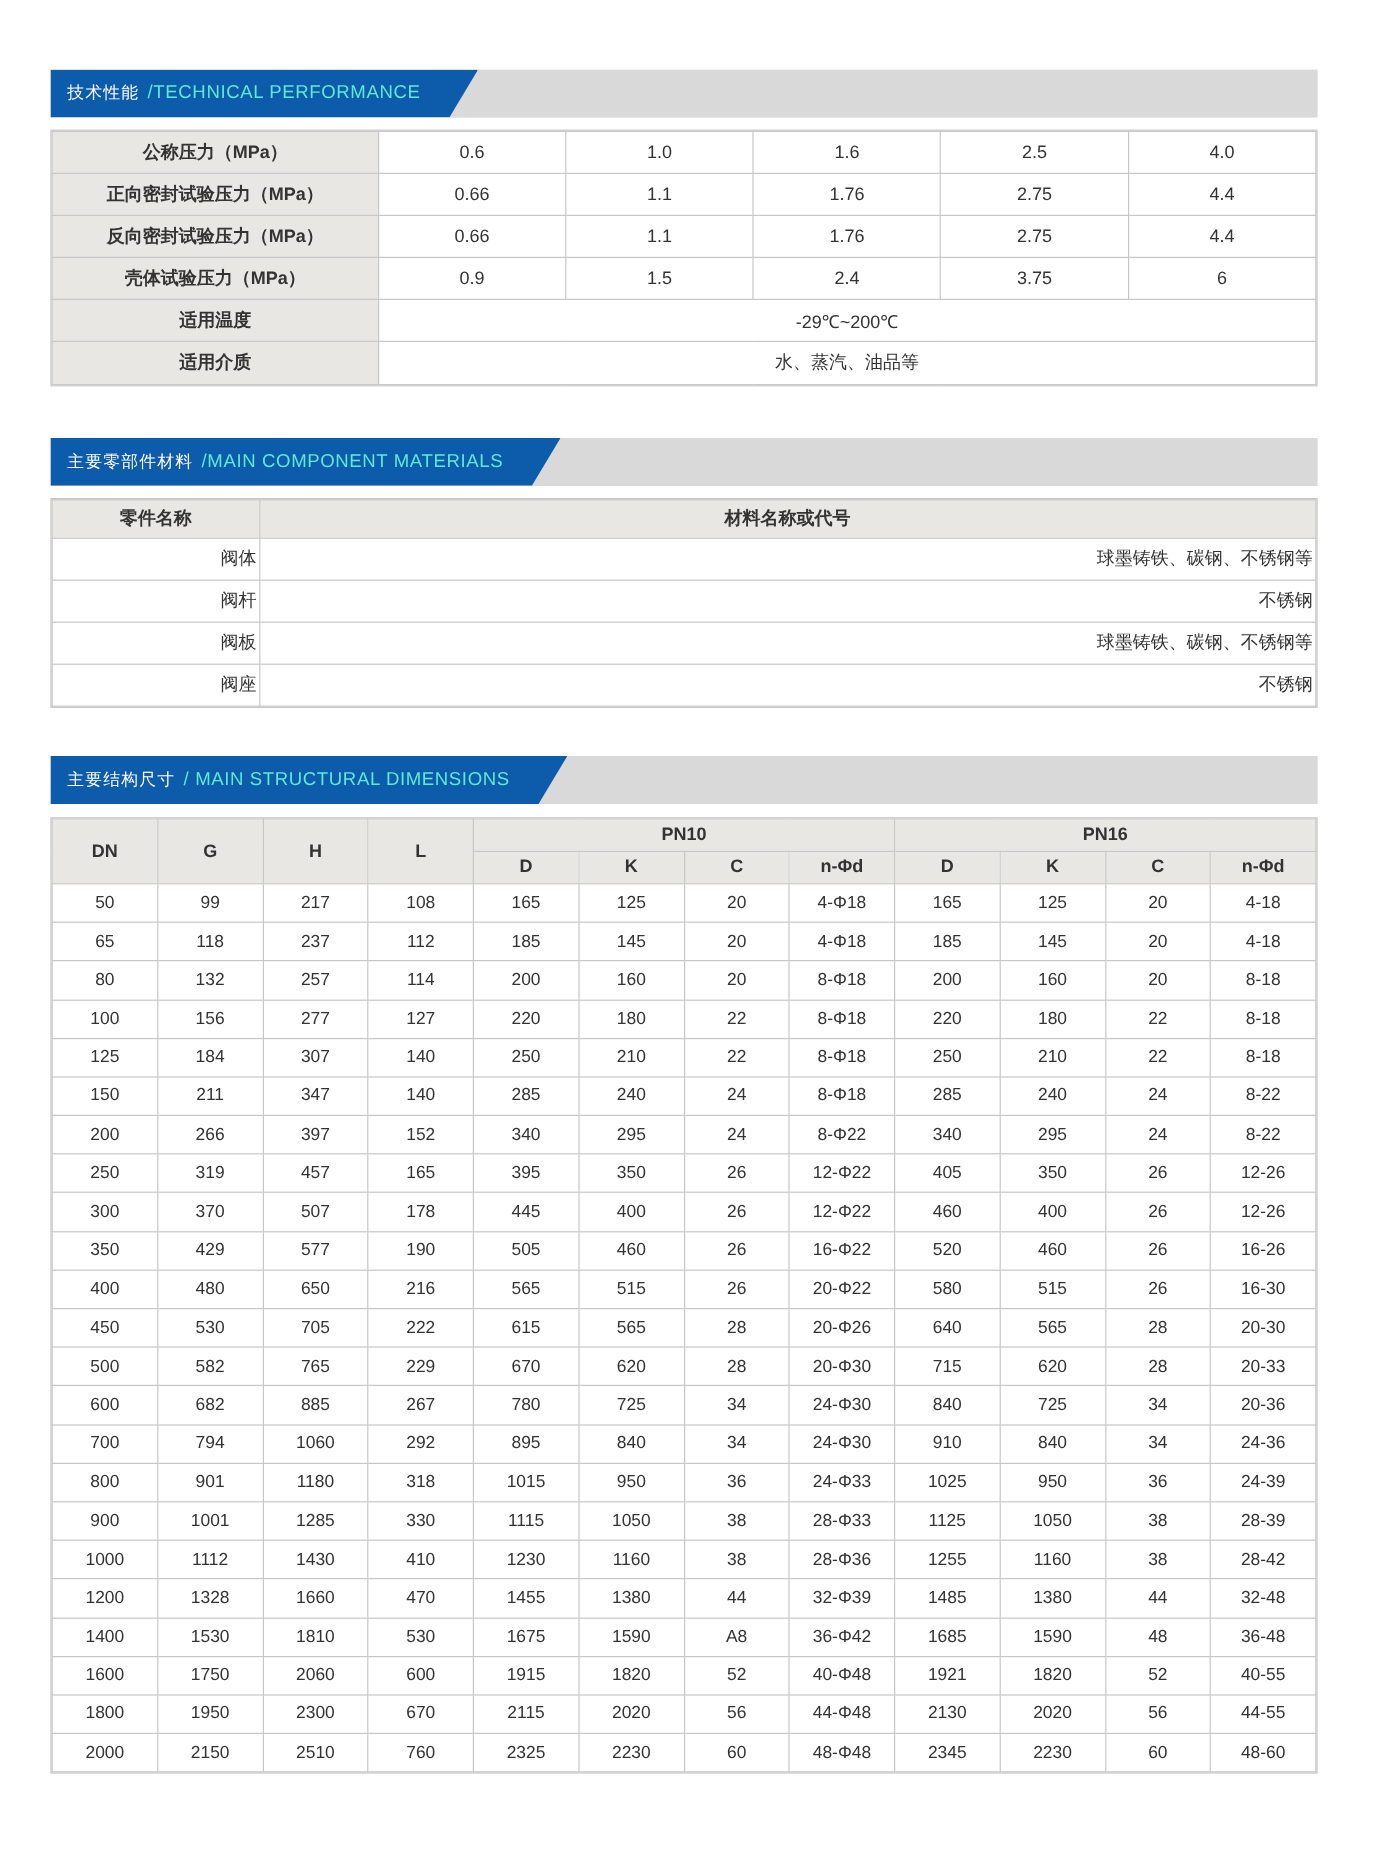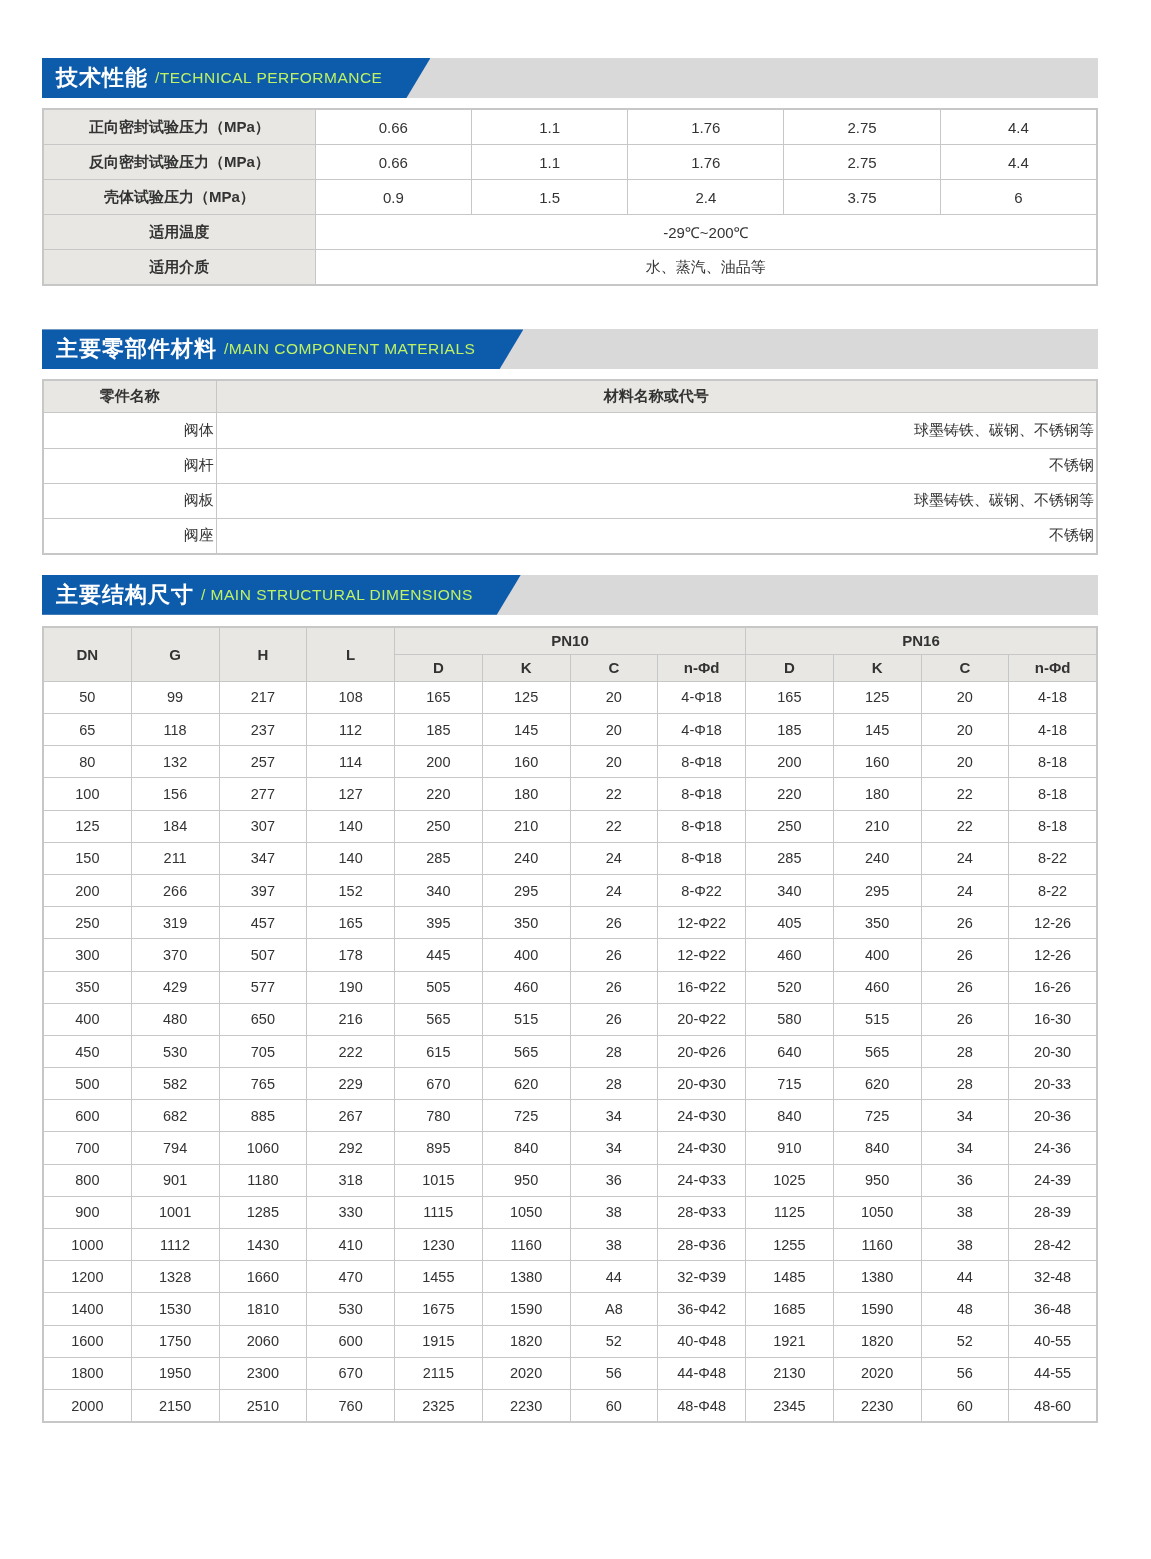--- a/index.html
+++ b/index.html
@@ -19,26 +19,26 @@
 
   
   .banner{position:relative;height:40px;background:var(--band);}
   .banner-blue{
     position:absolute;left:0;top:0;height:100%;
     display:inline-flex;align-items:center;
     padding:0 48px 0 14px;background:var(--blue);
     clip-path:polygon(0 0,100% 0,calc(100% - 24px) 100%,0 100%);
     white-space:nowrap;
   }
-  .banner-zh{font-size:22px;font-weight:bold;color:#fff;letter-spacing:1px;}
-  .banner-en{font-size:15.5px;color:#bef264;margin-left:7px;letter-spacing:.5px;}
+  .banner-zh{font-size:14px;font-weight:normal;color:#fff;letter-spacing:1px;}
+  .banner-en{font-size:15.5px;color:#5eead4;margin-left:7px;letter-spacing:.5px;}
 
   .mt-first{margin-top:58px;}
   .mt-sec2{margin-top:43px;}
-  .mt-sec3{margin-top:20px;padding-left:12px;}
+  .mt-sec3{margin-top:40px;padding-left:12px;}
 
   
   .tbl-wrap{border:1px solid var(--border);margin-top:10px;}
   .tbl-wrap3{margin-top:11px;}
   table{width:100%;border-collapse:collapse;table-layout:fixed;}
   td,th{border:1px solid var(--border);text-align:center;vertical-align:middle;
         padding:0 2px;overflow:hidden;}
 
   .perf td{height:35.1px;font-size:15px;}
   .perf td.lbl{background:var(--hdr);font-weight:bold;width:25.8%;}
@@ -57,20 +57,28 @@
 
   <div class="banner mt-first">
     <div class="banner-blue">
       <span class="banner-zh">技术性能</span>
       <span class="banner-en">/TECHNICAL PERFORMANCE</span>
     </div>
   </div>
   <div class="tbl-wrap">
     <table class="perf">
       <tbody>
+          <tr>
+            <td class="lbl">公称压力（MPa）</td>
+            <td>0.6</td>
+            <td>1.0</td>
+            <td>1.6</td>
+            <td>2.5</td>
+            <td>4.0</td>
+          </tr>
           <tr>
             <td class="lbl">正向密封试验压力（MPa）</td>
             <td>0.66</td>
             <td>1.1</td>
             <td>1.76</td>
             <td>2.75</td>
             <td>4.4</td>
           </tr>
           <tr>
             <td class="lbl">反向密封试验压力（MPa）</td>

